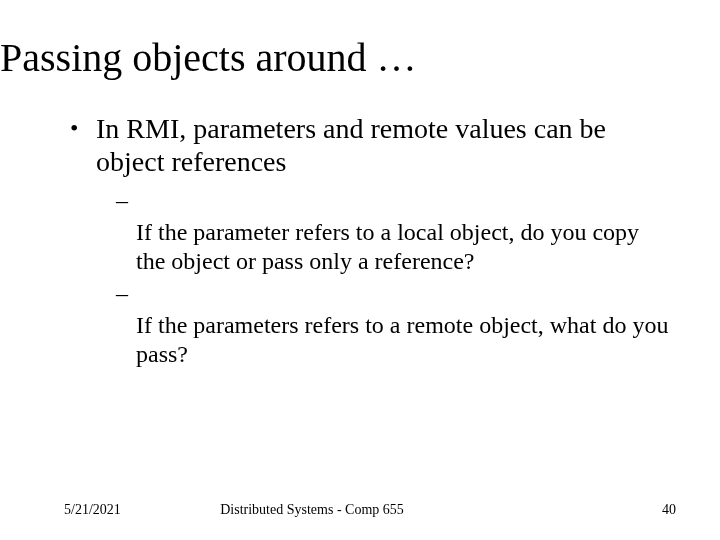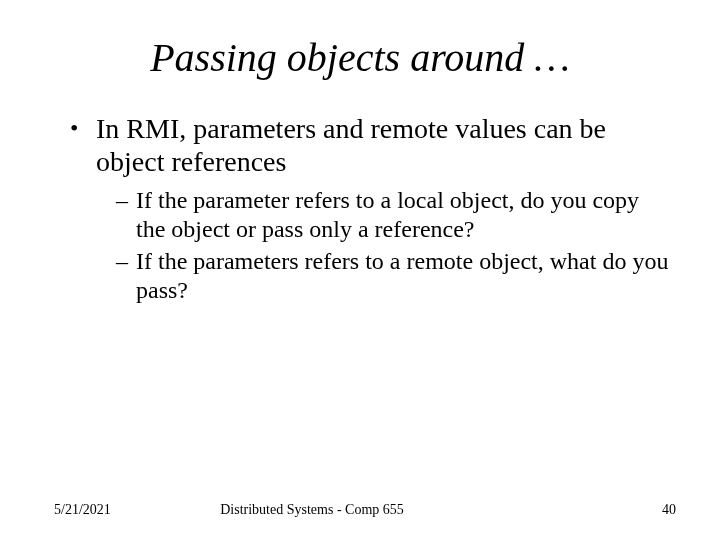--- a/index.html
+++ b/index.html
@@ -16,24 +16,22 @@
     position: relative;
     width: 720px;
     height: 540px;
     box-sizing: border-box;
   }
   .title {
     position: absolute;
     top: 34px;
     left: 0;
     width: 720px;
-    text-align: center;
     font-size: 40px;
     font-weight: 400;
-    font-style: italic;
   }
   .body {
     position: absolute;
     top: 112px;
     left: 70px;
     width: 600px;
     font-size: 28px;
     line-height: 1.18;
   }
   .bullet-row {
@@ -62,31 +60,32 @@
     align-items: flex-start;
     margin-bottom: 2px;
   }
   .sub-mark {
     width: 20px;
     flex: 0 0 20px;
     text-align: left;
   }
   .sub-text {
     flex: 1 1 auto;
+    margin-top: 32px;
   }
   .footer {
     position: absolute;
     bottom: 22px;
     left: 0;
     width: 720px;
     font-size: 14px;
   }
   .footer-date {
     position: absolute;
-    left: 54px;
+    left: 64px;
     bottom: 0;
   }
   .footer-center {
     position: absolute;
     left: 0;
     width: 624px;
     text-align: center;
     bottom: 0;
   }
   .footer-page {

